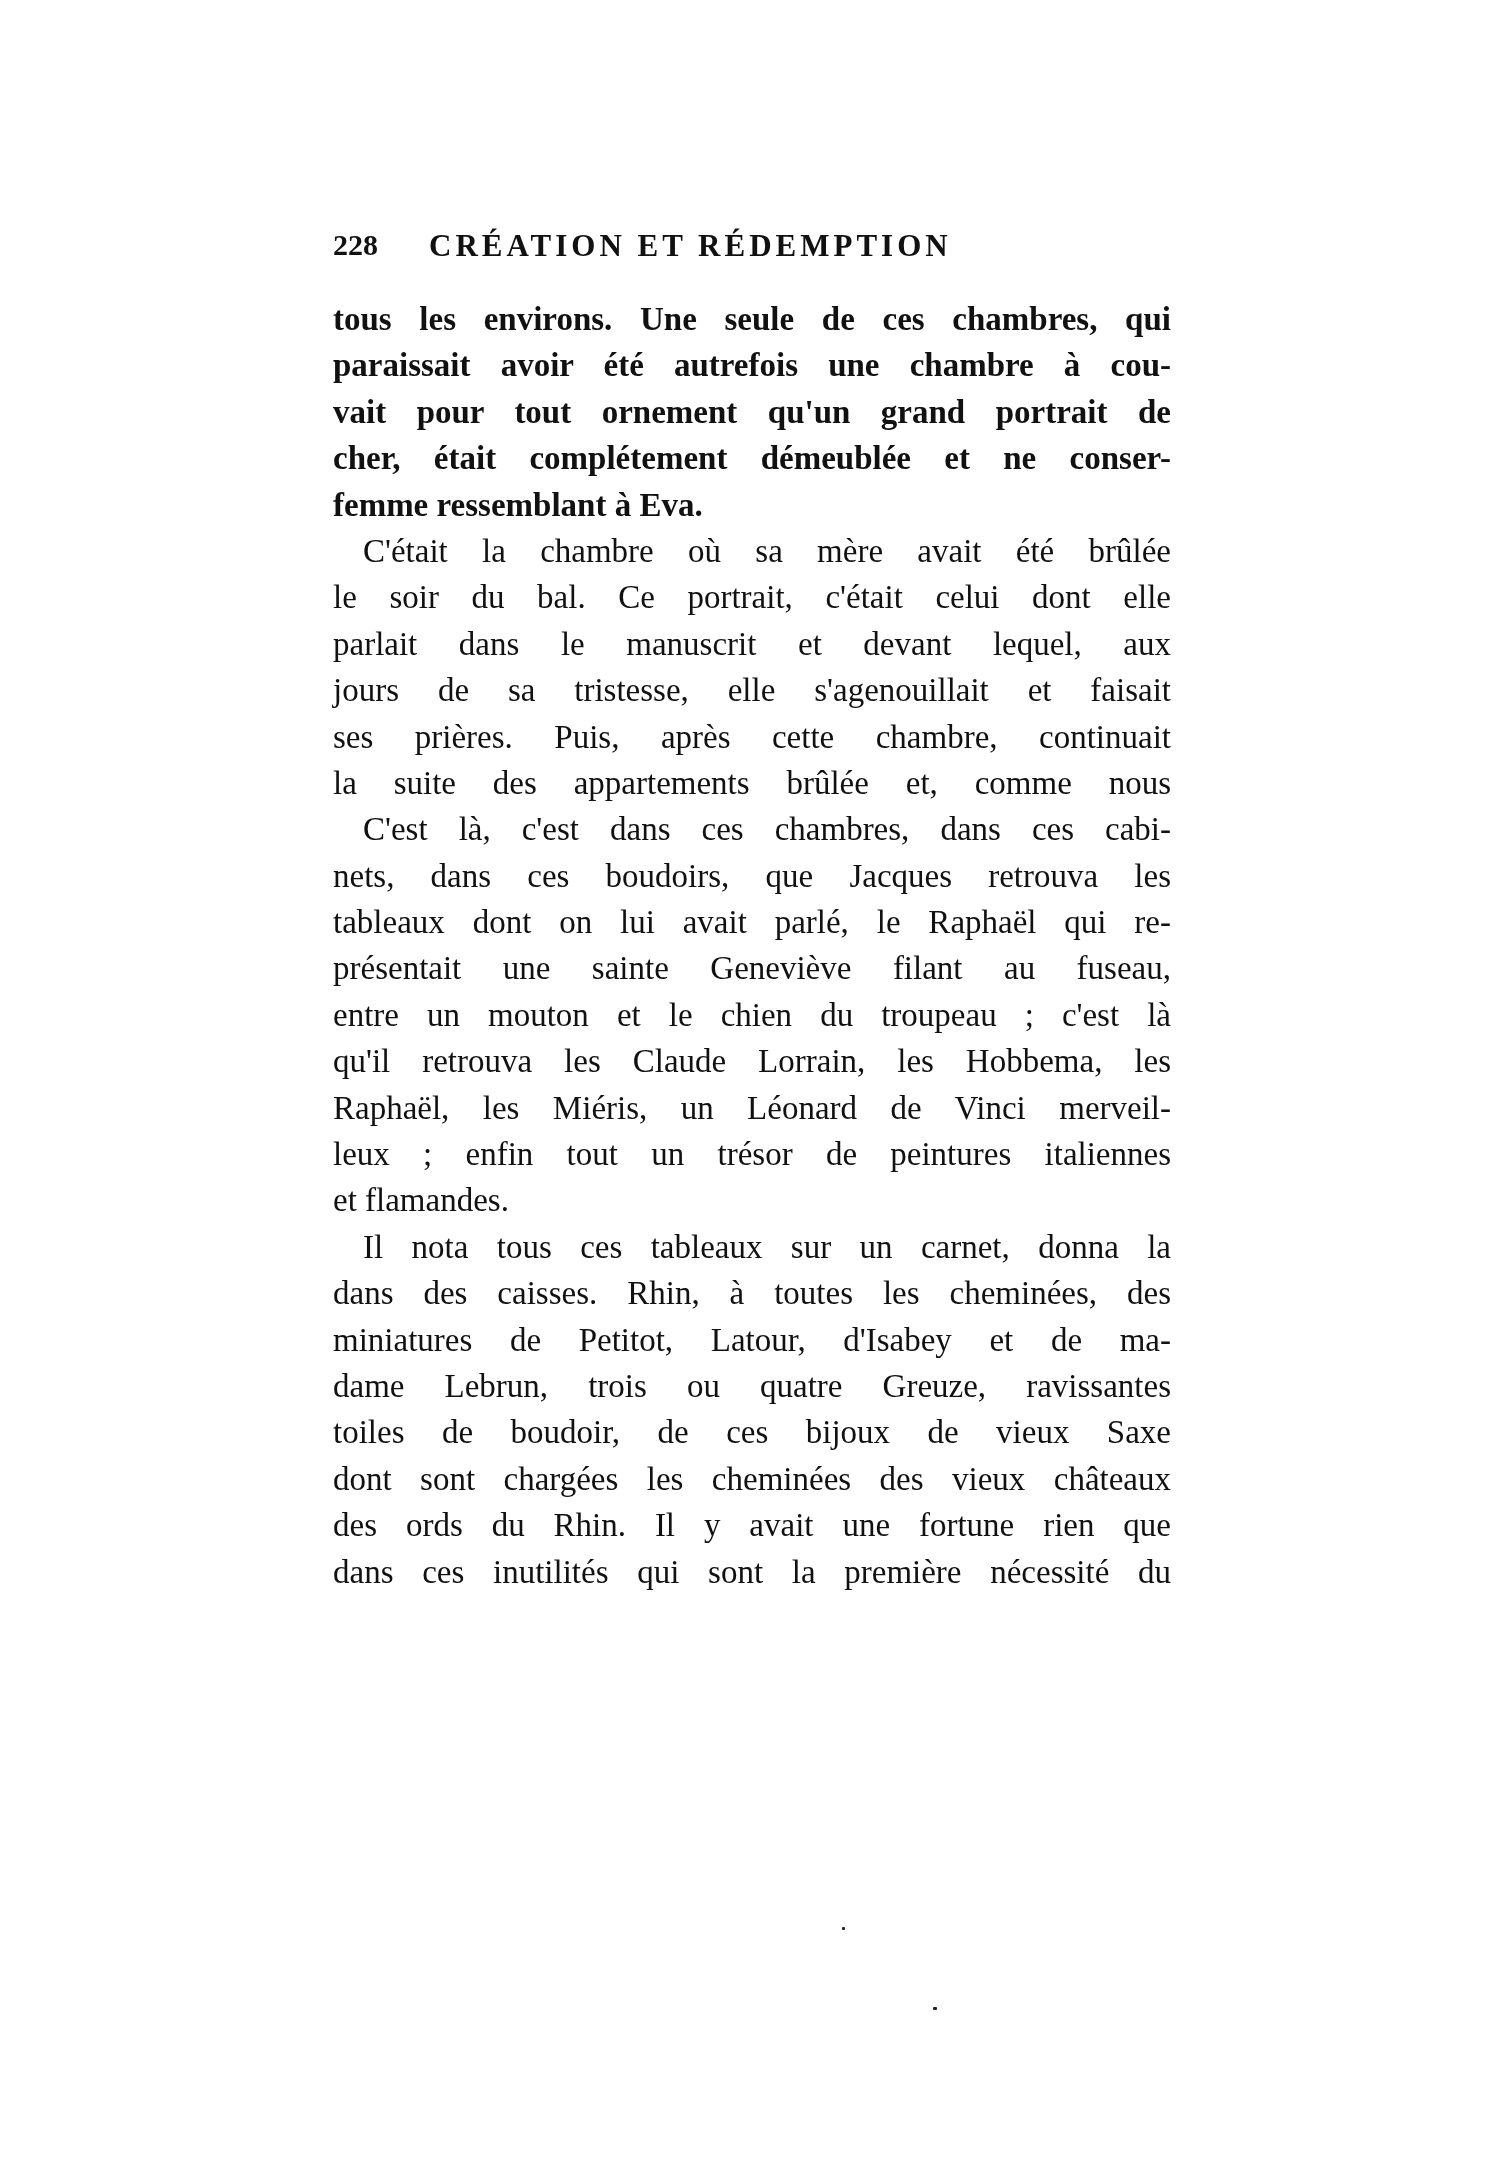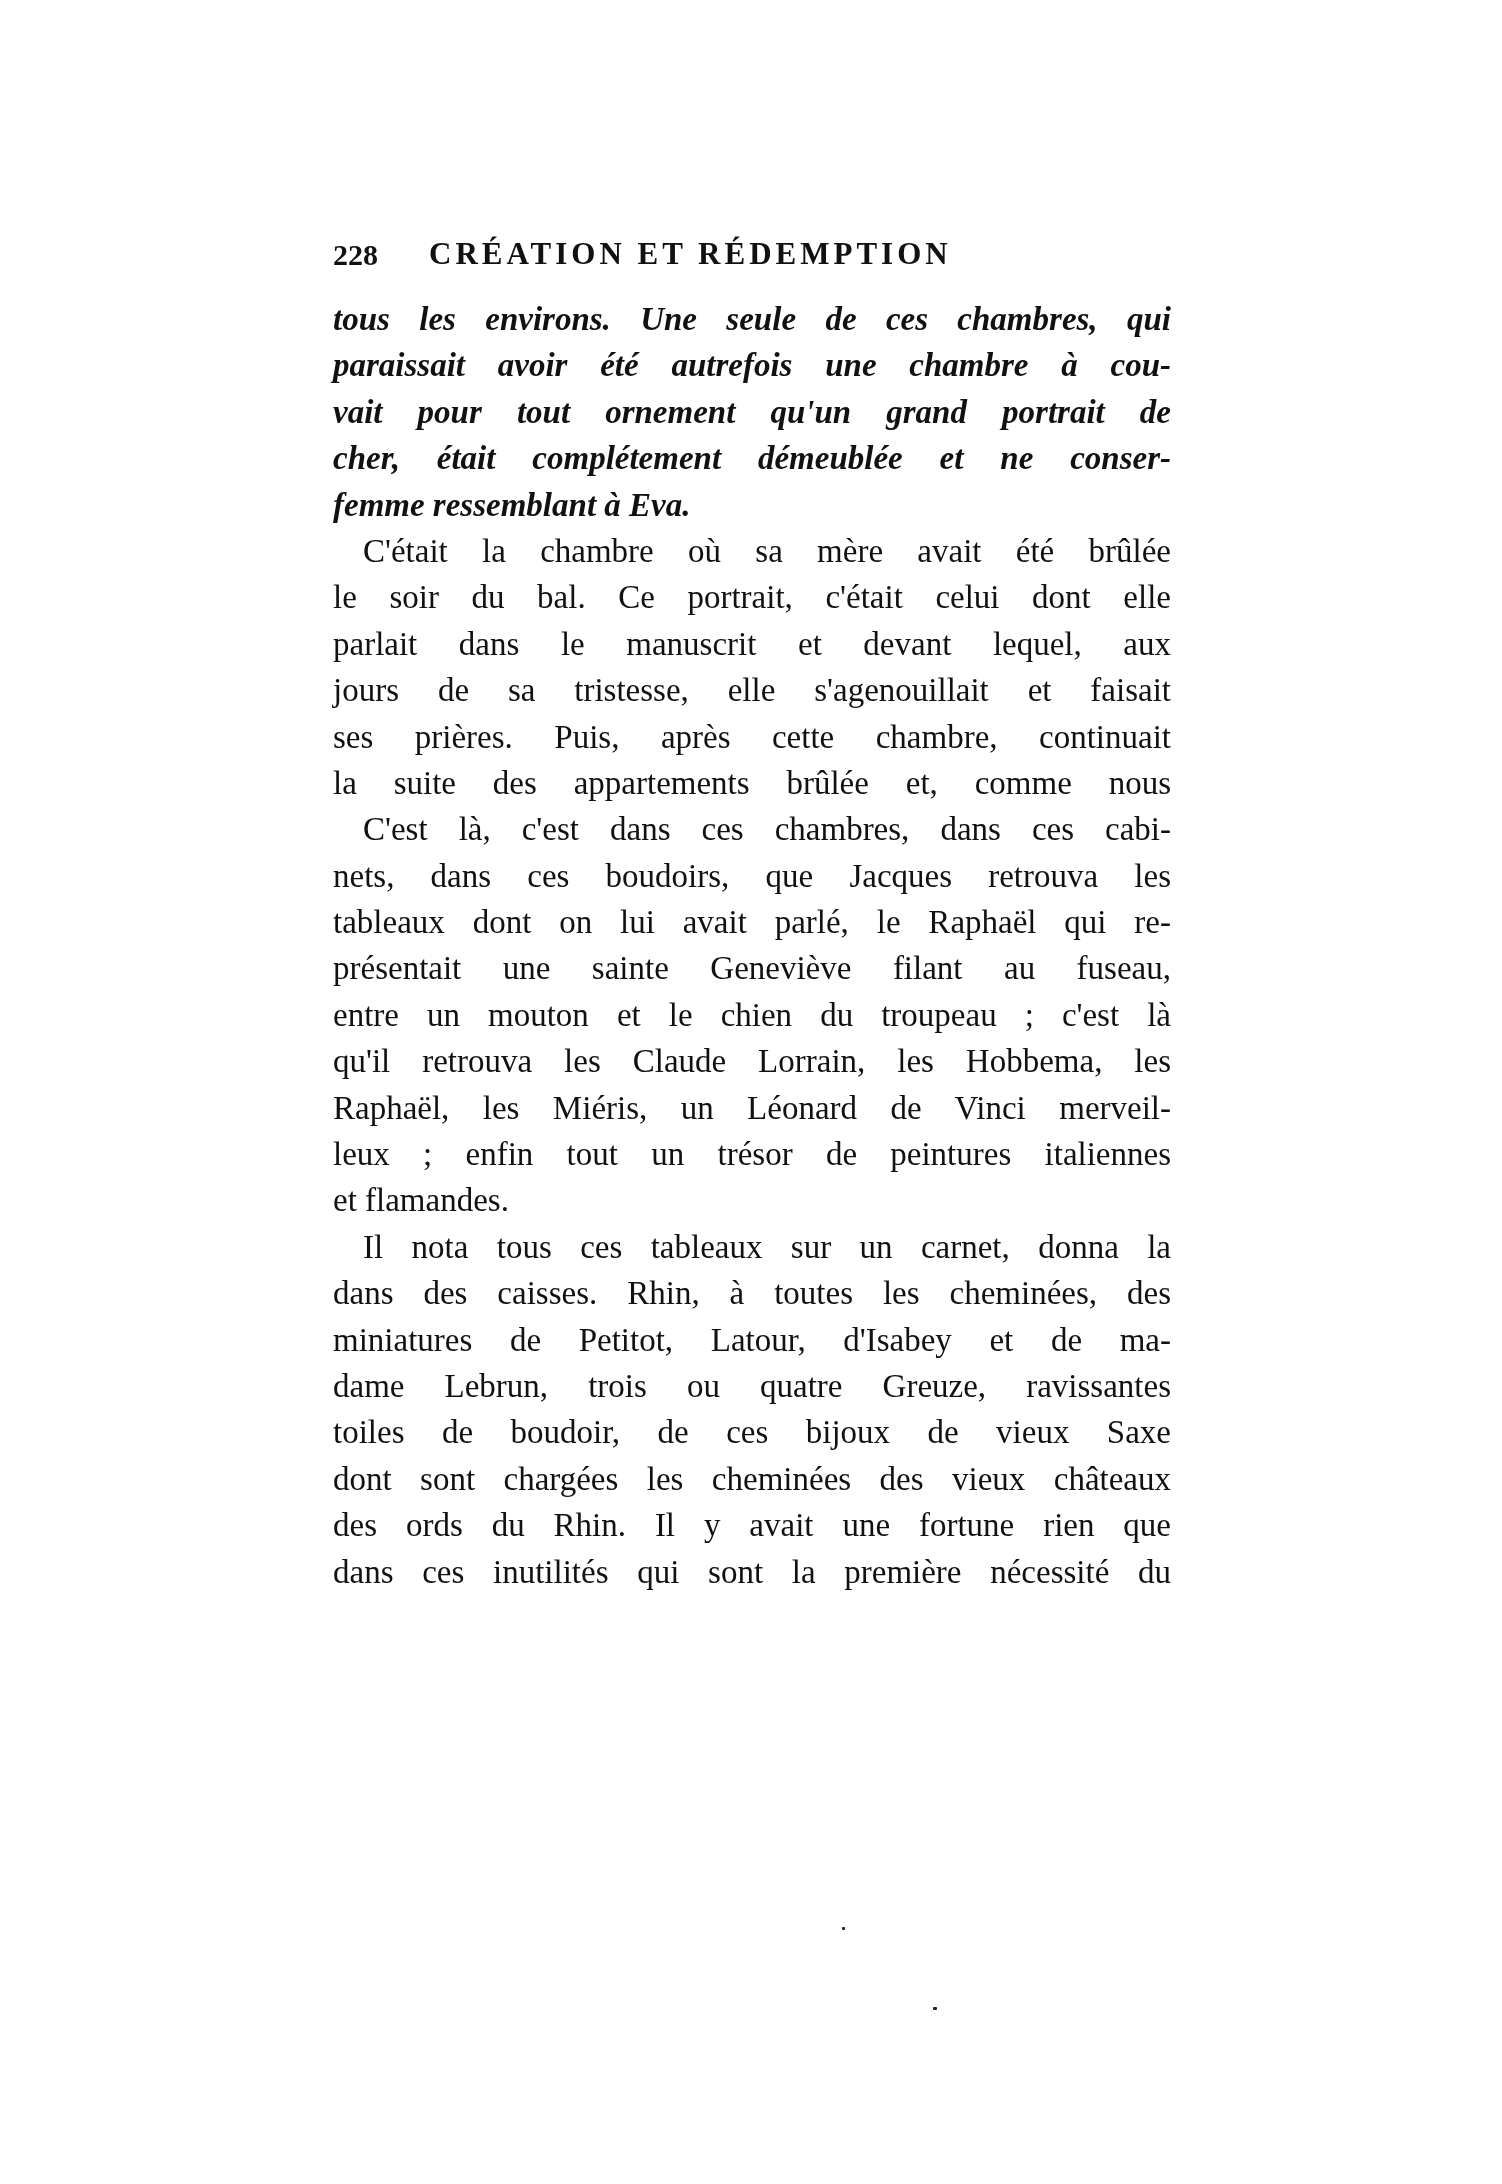--- a/index.html
+++ b/index.html
@@ -4,37 +4,37 @@
 <style>
   html, body { margin: 0; padding: 0; background: #ffffff; }
   body { width: 1502px; height: 2184px; position: relative; overflow: hidden; }
   .page {
     position: absolute; left: 0; top: 0; width: 1502px; height: 2184px;
     background: #ffffff; color: #111111;
     font-family: "Liberation Serif", "DejaVu Serif", serif;
   }
   .running-head {
     position: absolute; left: 333px; top: 228px; width: 840px; height: 44px;
-    display: flex; align-items: flex-end;
+    display: flex; align-items: flex-start;
     font-weight: bold; font-size: 31px; letter-spacing: 4px;
   }
   .running-head .folio { width: 70px; letter-spacing: 0; font-size: 30px; }
   .running-head .title { margin-left: 26px; }
   .body-text {
     position: absolute; left: 333px; top: 296px; width: 838px;
   }
   .line {
     height: 46.4px; line-height: 46.4px;
     font-size: 33px; white-space: nowrap;
     text-align: justify; text-align-last: justify;
     transform-origin: left center;
   }
   .line.last { text-align-last: left; }
   .line.indent { padding-left: 30px; }
-  .line.bold { font-weight: bold; font-style: italic; }
+  .line.bold { font-weight: bold; }
   .speck { position: absolute; background: #222; border-radius: 1px; }
 </style>
 </head>
 <body>
 
 <div class="page">
   <div class="running-head">
     <span class="folio">228</span>
     <span class="title">CRÉATION ET RÉDEMPTION</span>
   </div>

